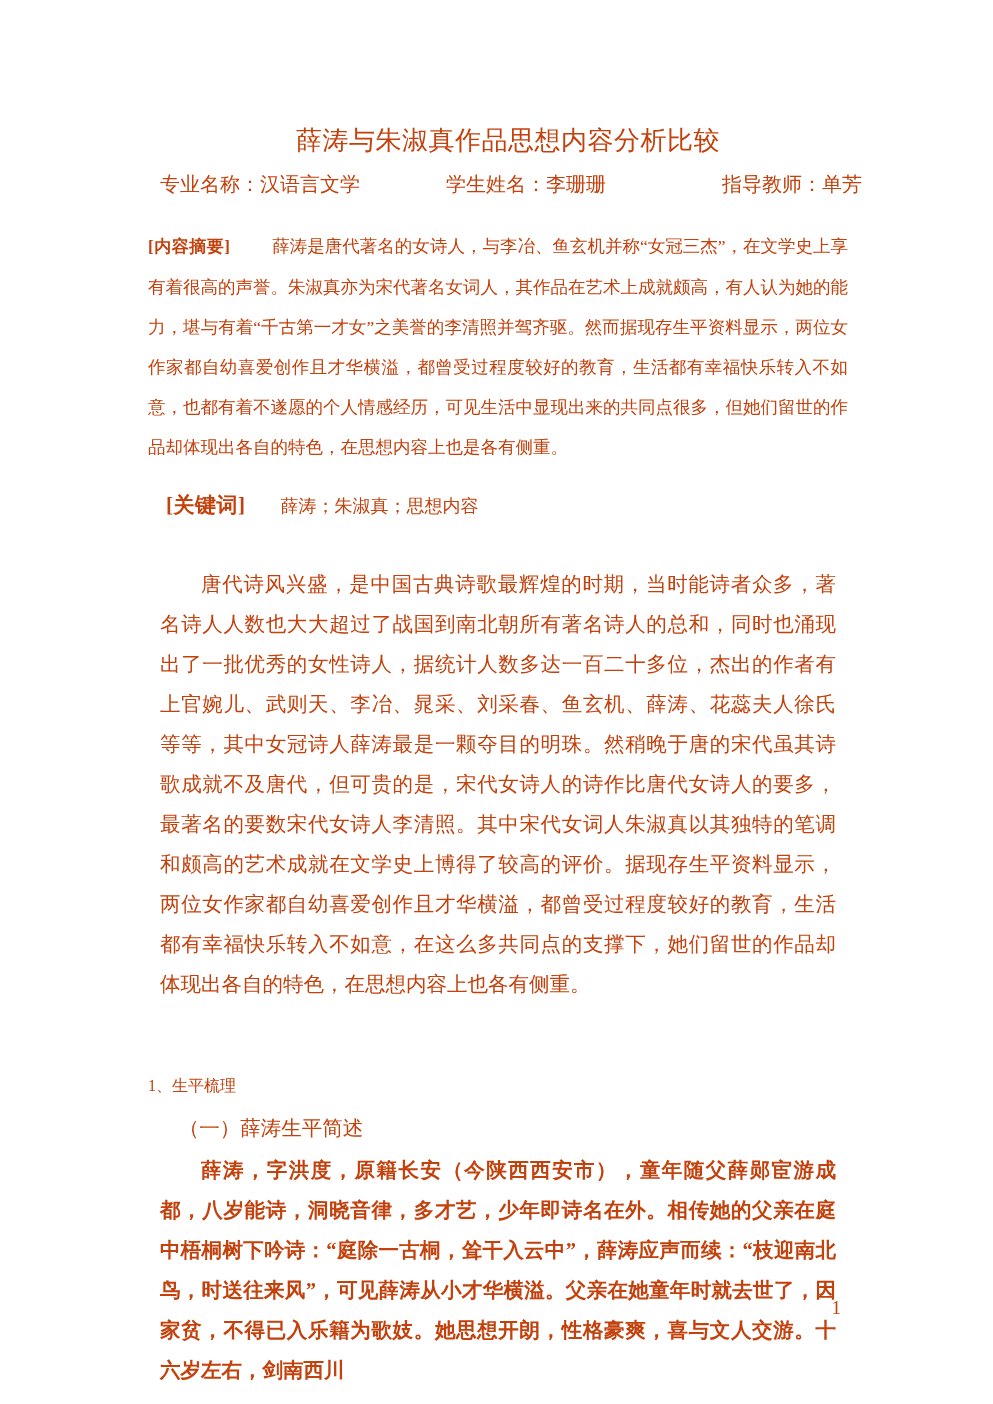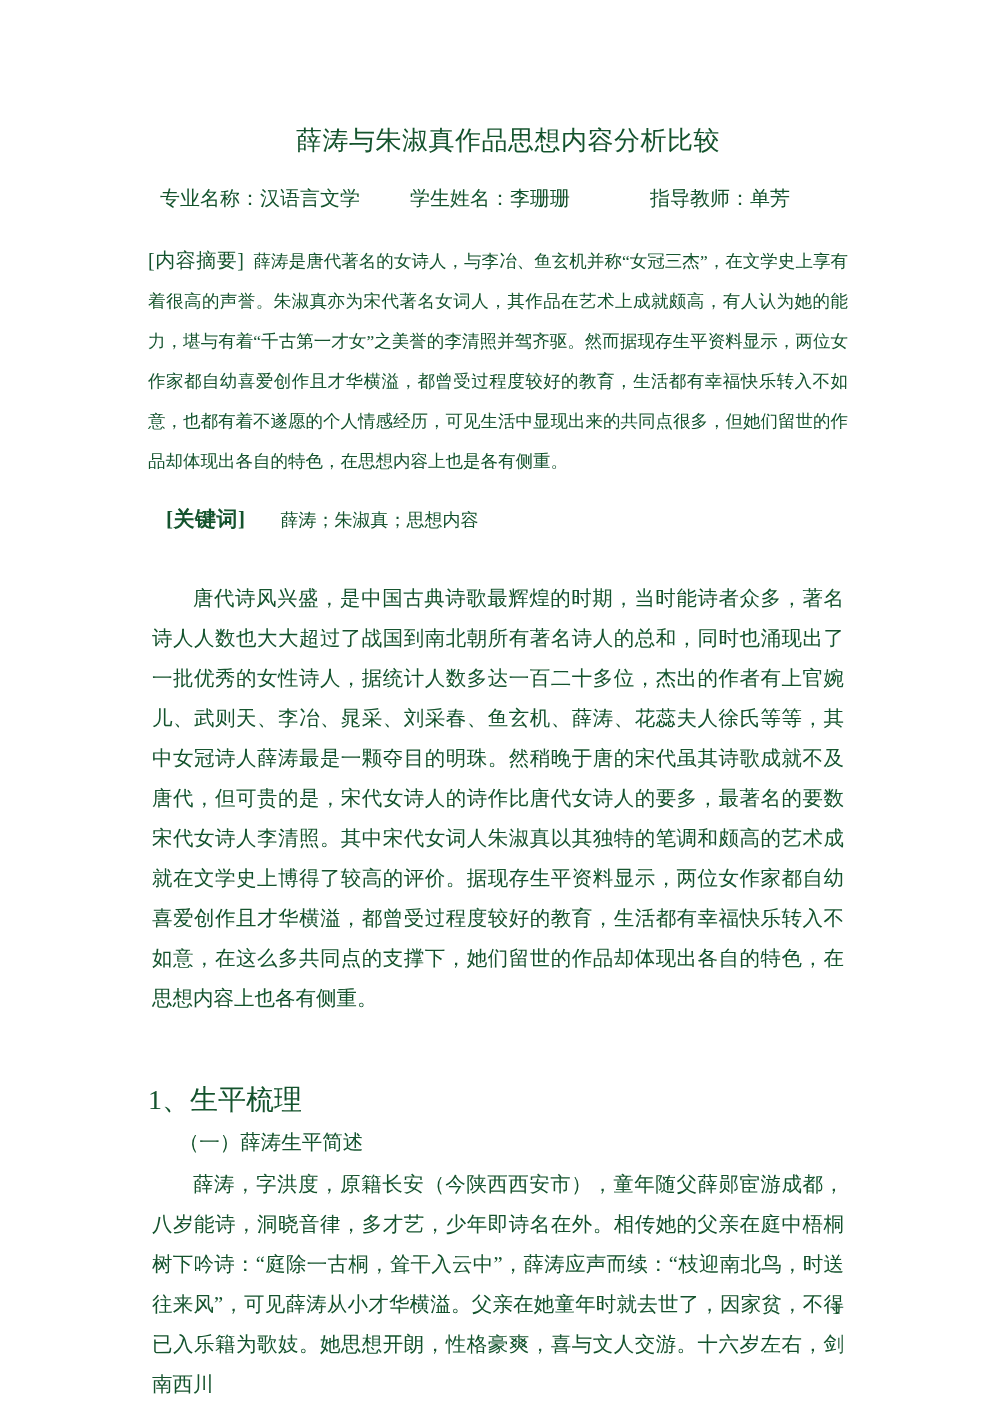--- a/index.html
+++ b/index.html
@@ -6,93 +6,94 @@
     margin: 0;
     padding: 0;
     background: #ffffff;
   }
   .page {
     position: relative;
     width: 993px;
     height: 1404px;
     margin: 0 auto;
     background: #ffffff;
-    color: #14532d;
+    color: #c2410c;
     font-family: "Liberation Serif", "DejaVu Serif", serif;
     box-sizing: border-box;
     padding: 118px 145px 0 148px;
     overflow: hidden;
   }
   .doc-title {
     font-size: 26px;
     font-weight: normal;
     text-align: center;
     margin: 0 0 0 20px;
     line-height: 46px;
     letter-spacing: 0.5px;
     white-space: nowrap;
   }
   .meta-row {
     display: flex;
     align-items: baseline;
     font-size: 20px;
     line-height: 36px;
-    margin-top: 16px;
+    margin-top: 2px;
     white-space: nowrap;
+    gap: 36px;
   }
   .meta-item-1 { margin-left: 12px; }
   .meta-item-2 { margin-left: 50px; }
   .meta-item-3 { margin-left: 80px; }
 
   .abstract-para {
     margin: 24px 0 0 0;
     font-size: 17.5px;
     line-height: 40px;
     text-align: justify;
   }
   .abstract-label {
-    font-size: 20px;
-    font-weight: normal;
-    margin-right: 9px;
+    font-size: 17px;
+    font-weight: bold;
+    margin-right: 42px;
     letter-spacing: 0.5px;
   }
   .keywords-line {
     margin: 18px;
     font-size: 18px;
     line-height: 40px;
   }
   .keywords-label {
     font-size: 21px;
     font-weight: bold;
     margin-right: 35px;
     letter-spacing: 0.5px;
   }
   .body-para {
     font-size: 20.5px;
     line-height: 40px;
     text-align: justify;
     text-indent: 2em;
-    margin: 4px;
+    margin: 12px;
   }
   .body-para-1 { margin-top: 38px; }
   .section-heading {
-    font-size: 28px;
+    font-size: 16px;
     font-weight: normal;
     line-height: 40px;
     margin: 62px 0 0 0;
   }
   .subsection-heading {
     font-size: 20.5px;
     font-weight: normal;
     line-height: 40px;
     margin: 2px 0 0 0;
     text-indent: 1.5em;
     font-family: Liberation Serif, serif;
   }
-  .body-para-2 { margin-top: 2px; }
+  .body-para-2 { margin-top: 2px; font-weight: bold; }
   .page-number {
     position: absolute;
     top: 1293px;
     right: 152px;
     font-size: 19px;
     line-height: 30px;
   }
 </style>
 </head>
 <body>

